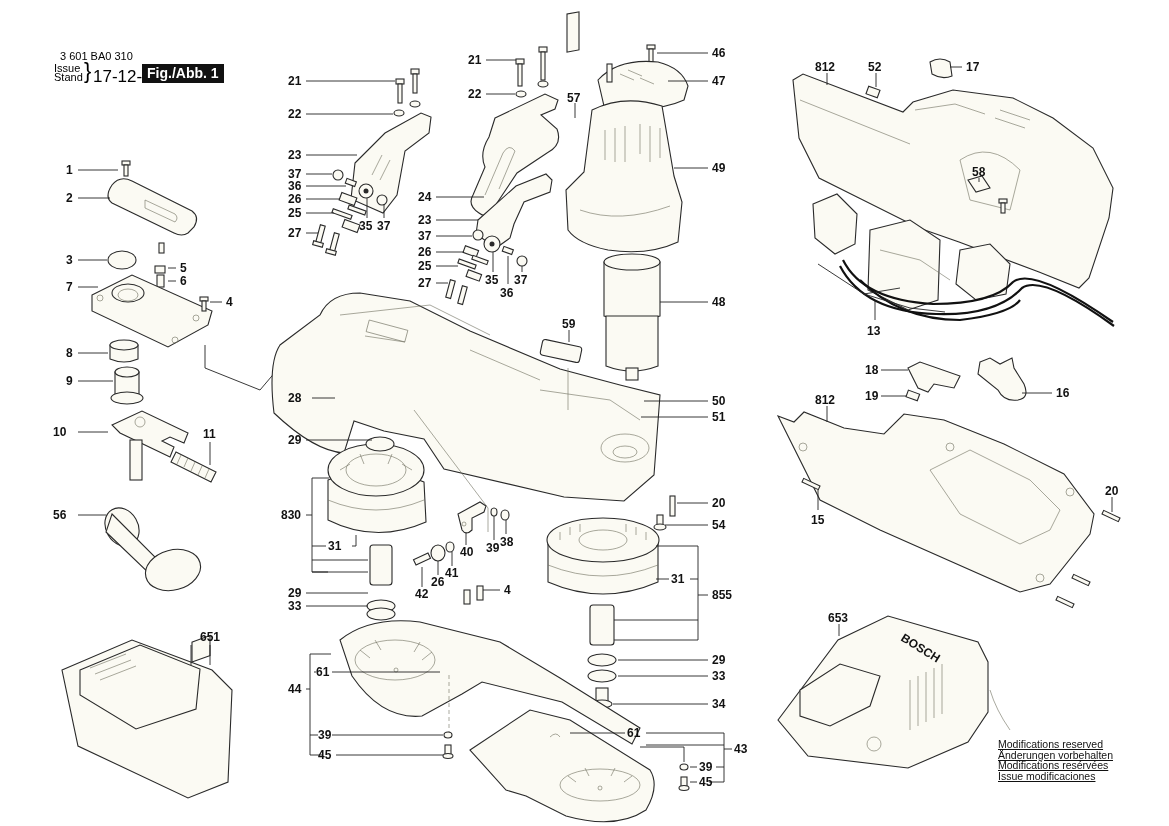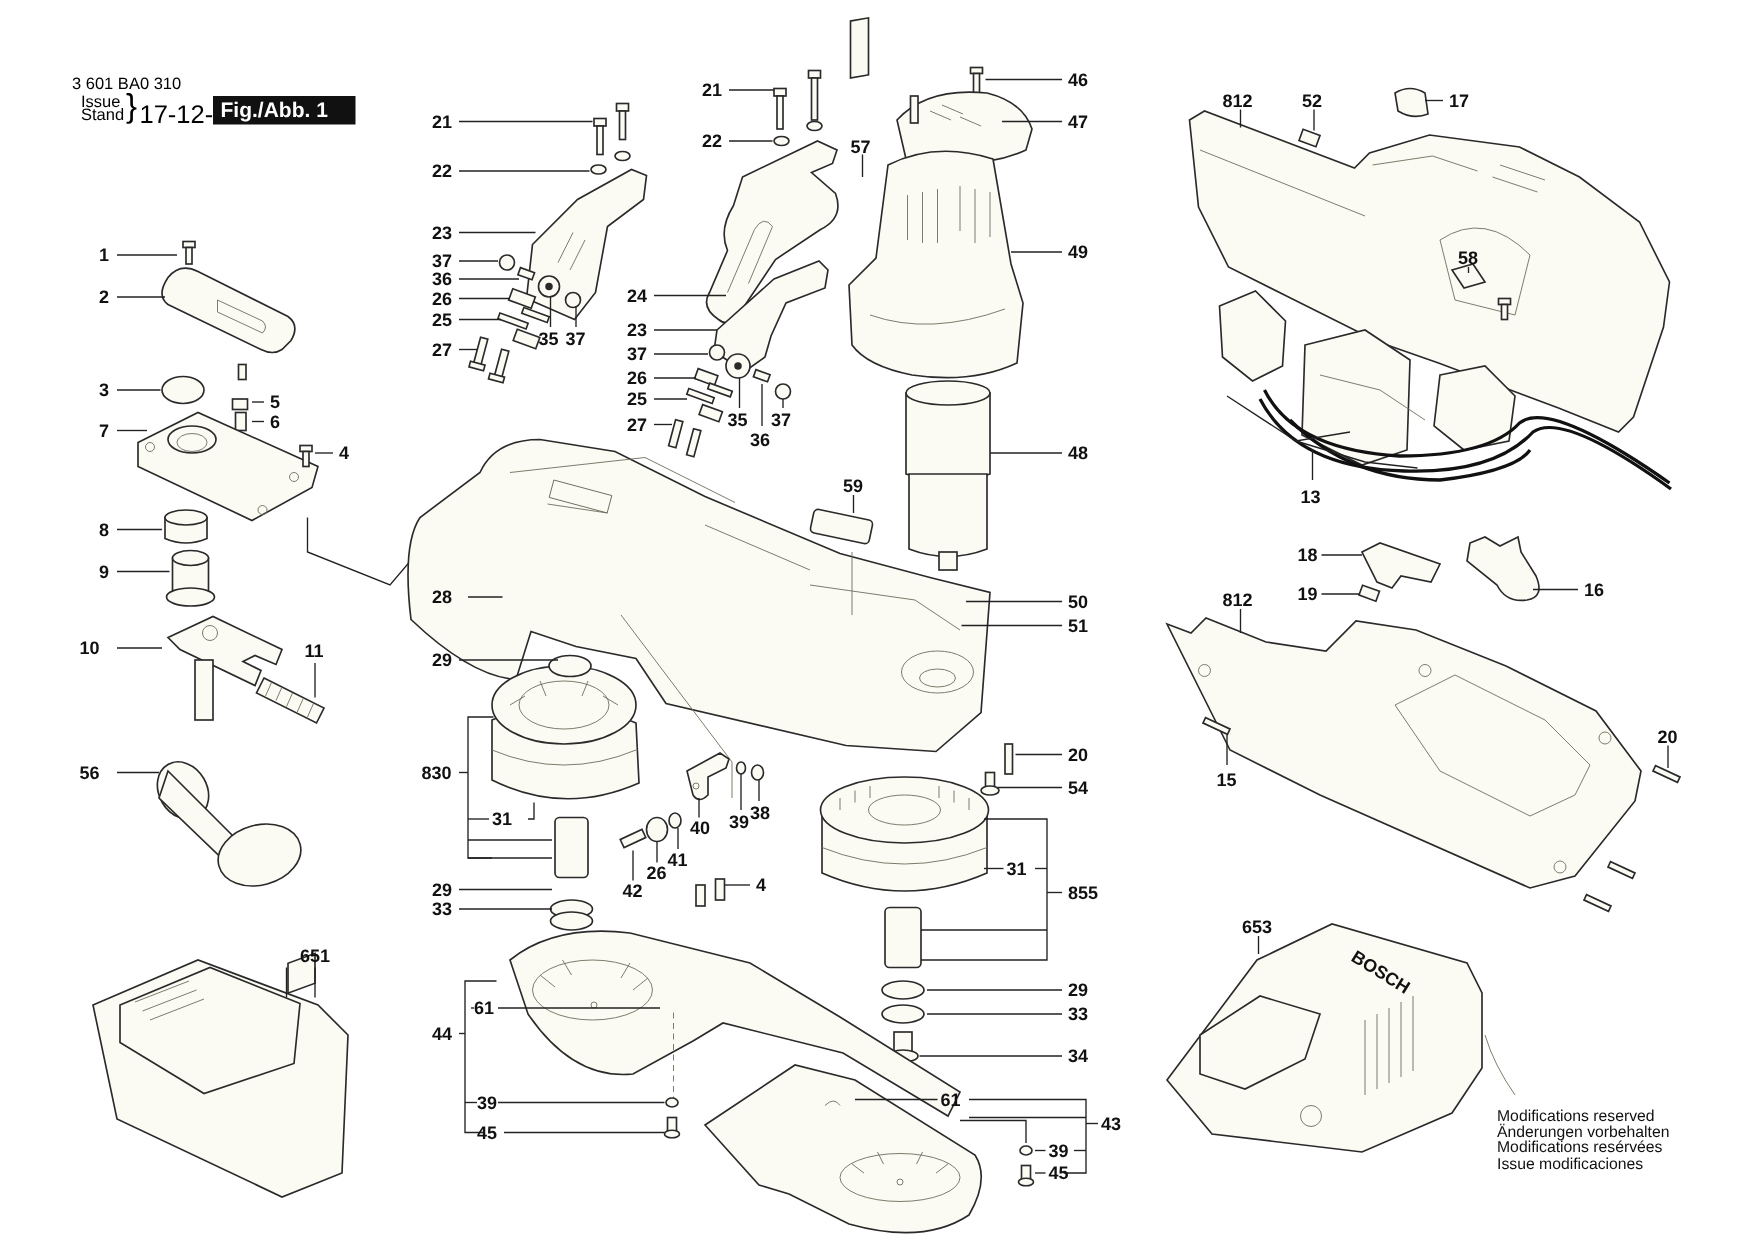--- a/index.html
+++ b/index.html
@@ -4,26 +4,26 @@
 <style>
   html,body{margin:0;padding:0;background:#fff;}
   body{width:1169px;height:826px;position:relative;overflow:hidden;font-family:"Liberation Sans",sans-serif;}
   #diagram{position:absolute;left:0;top:0;width:1169px;height:826px;}
   .lbl{font-family:"Liberation Sans",sans-serif;font-weight:bold;font-size:12px;fill:#111;}
   .lead{stroke:#222;stroke-width:0.9;fill:none;}
   .part{fill:#fbfaf3;stroke:#2a2a2a;stroke-width:1.1;}
   .thin{fill:none;stroke:#6e6e5e;stroke-width:0.6;}
   .dark{fill:#2a2a2a;}
   .cable{fill:none;stroke:#111;stroke-width:2.2;}
-  #doc-number{position:absolute;left:48px;top:50px;font-size:11px;white-space:nowrap;}
+  #doc-number{position:absolute;left:60px;top:50px;font-size:11px;white-space:nowrap;}
   #issue-block{position:absolute;left:54px;top:64px;font-size:11px;line-height:9px;}
   #issue-brace{position:absolute;left:84px;top:61px;font-size:22px;line-height:20px;font-weight:normal;}
   #issue-date{position:absolute;left:93px;top:67px;font-size:17px;}
-  #fig-badge{position:absolute;left:142px;top:64px;background:#111;color:#fff;font-weight:bold;font-size:14px;padding:1px 18px 1px 5px;line-height:17px;}
-  #disclaimer{position:absolute;left:998px;top:739px;font-size:10.5px;line-height:10.5px;color:#111;}
+  #fig-badge{position:absolute;left:142px;top:64px;background:#111;color:#fff;font-weight:bold;font-size:14px;padding:1px 5px 1px 5px;line-height:17px;}
+  #disclaimer{position:absolute;left:998px;top:739px;font-size:10.5px;line-height:10.5px;color:#111;text-decoration:underline;}
 </style>
 </head>
 <body>
 
 <div id="doc-number">3 601 BA0 310</div>
 <div id="issue-block">
   <div>Issue</div>
   <div>Stand</div>
 </div>
 <div id="issue-brace">}</div>

